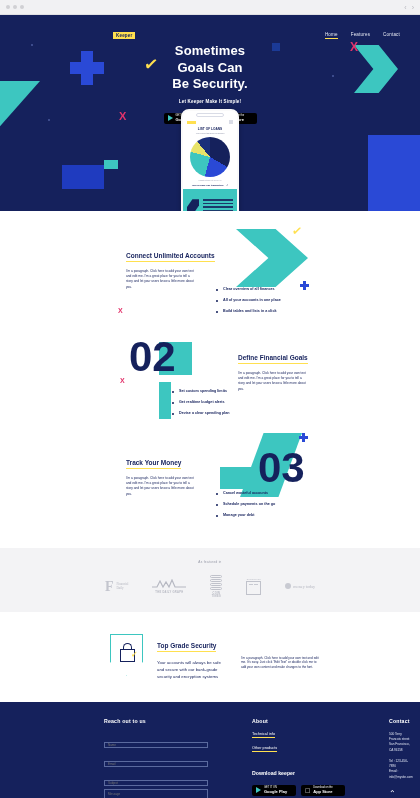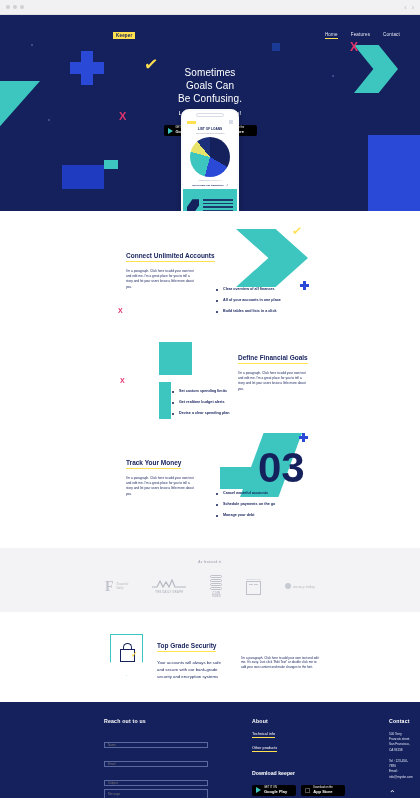--- a/index.html
+++ b/index.html
@@ -79,23 +79,22 @@
   }
   .nav a { color:#e8ebf5; font-size:4.5px; text-decoration:none; letter-spacing:.2px; }
   .nav a.active { border-bottom:1px solid #ffe04f; padding-bottom:1px; }
   .check-yellow {
     position:absolute; left:144px; top:41px;
     color:#ffe04f; font-size:17px; font-weight:700; line-height:1;
     transform: rotate(8deg);
   }
   .hero-copy { position:absolute; left:0; right:0; top:28px; text-align:center; }
   .hero-h1 {
-    color:#fff; font-size:10px; font-weight:400; line-height:1.28;
+    color:#fff; font-size:13px; font-weight:700; line-height:1.28;
     letter-spacing:.1px;
-    margin-top:24px;
   }
   .hero-sub { color:#fff; font-size:4.5px; font-weight:700; margin-top:6px; letter-spacing:.2px;}
   .store-row { display:flex; gap:5px; justify-content:center; margin-top:9px; }
   .store-btn {
     background:#000; border-radius:2px; padding:2px 5px 2px 4px;
     display:flex; align-items:center; gap:3px; min-width:44px;
   }
   .store-tri { width:0;height:0;border-left:5px solid #3dc6c0;border-top:3px solid transparent;border-bottom:3px solid transparent;}
   .store-apple { color:#fff; font-size:7px; line-height:1; }
   .store-txt { color:#fff; text-align:left; line-height:1.05; }
@@ -253,21 +252,21 @@
         <a href="#">Features</a>
         <a href="#">Contact</a>
       </nav>
 
       <div class="check-yellow">✓</div>
 
       <div class="hero-copy">
         <div class="hero-h1">
           <div>Sometimes</div>
           <div>Goals Can</div>
-          <div>Be Confusing.</div>
+          <div>Be Security.</div>
         </div>
         <div class="hero-sub">Let Keeper Make It Simple!</div>
         <div class="store-row">
           <div class="store-btn">
             <span class="store-tri"></span>
             <span class="store-txt">
               <span class="t1">GET IT ON</span>
               <span class="t2">Google Play</span>
             </span>
           </div>
@@ -330,20 +329,21 @@
           <li>All of your accounts in one place</li>
           <li>Build tables and lists in a click</li>
         </ul>
       </div>
 
       <div class="frow">
         <div style="position:absolute;left:159px;top:8px;width:33px;height:33px;background:#3dc6c0;"></div>
         <div style="position:absolute;left:159px;top:48px;width:12px;height:37px;background:#3dc6c0;"></div>
         <div class="x-mark" style="left:120px; top:43px; font-size:7px;">X</div>
 
+        <div class="bignum" style="position:absolute; left:129px; top:6px; font-size:42px;">02</div>
         <div style="position:absolute; left:238px; top:12px;">
           <div class="f-title">Define Financial Goals</div>
           <div class="f-para">I'm a paragraph. Click here to add your own text and edit me. I'm a great place for you to tell a story and let your users know a little more about you.</div>
         </div>
         <ul class="bullets" style="position:absolute; left:172px; top:55px;">
           <li>Set custom spending limits</li>
           <li>Get realtime budget alerts</li>
           <li>Devise a clear spending plan</li>
         </ul>
       </div>

